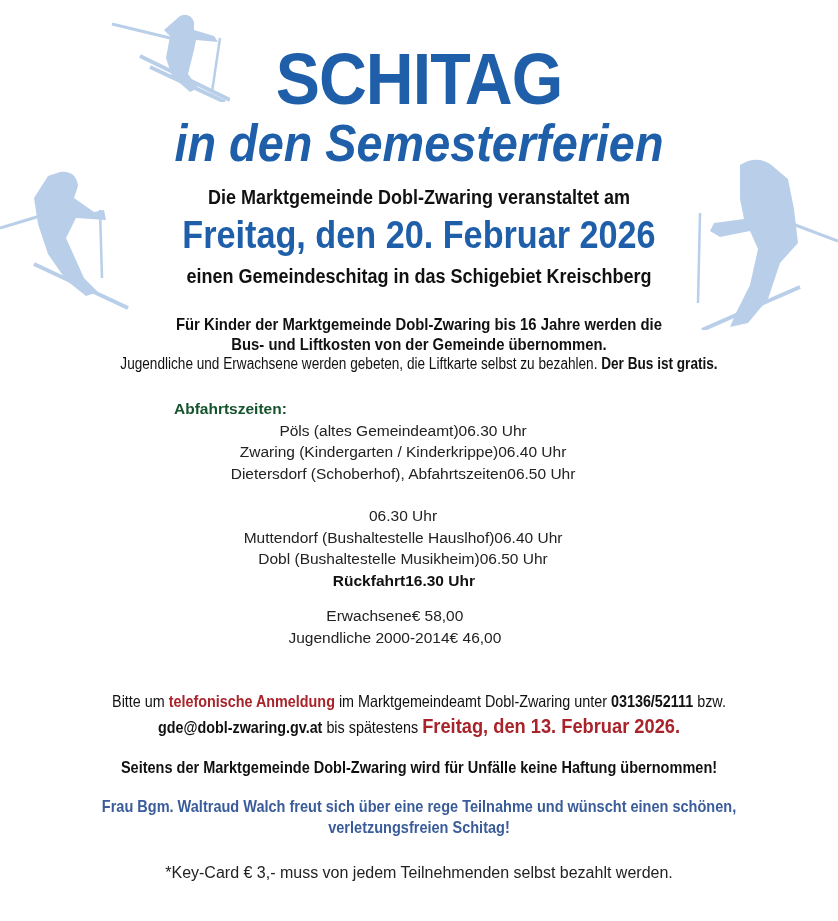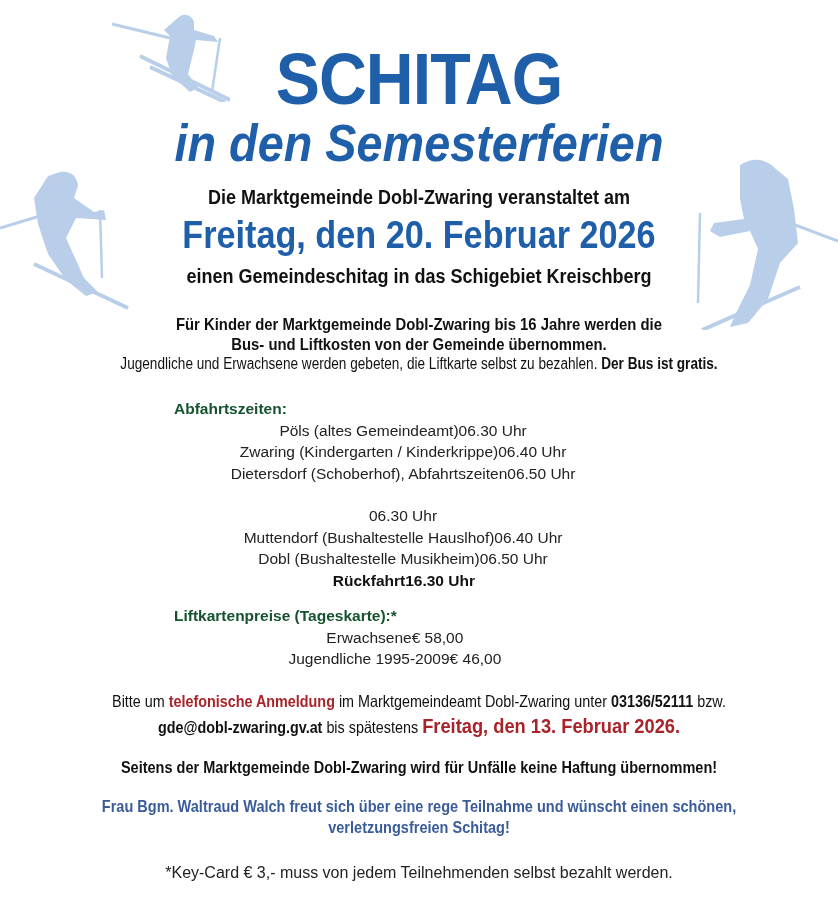--- a/index.html
+++ b/index.html
@@ -116,27 +116,26 @@
     </div>
   <div class="row">
       <span>Dobl (Bushaltestelle Musikheim)</span>
       <span class="t">06.50 Uhr</span>
     </div>
   <div class="row bold">
       <span>Rückfahrt</span>
       <span class="t">16.30 Uhr</span>
     </div>
   <div style="height:14px"></div>
-  <div class="hdr">Liftkartenpreise (Tageskarte):*</div>
   <div class="row">
       <span>Erwachsene</span>
       <span class="t">€ 58,00</span>
     </div>
   <div class="row">
-      <span>Jugendliche 1995-2009</span>
+      <span>Jugendliche 2000-2014</span>
       <span class="t">€ 46,00</span>
     </div>
 </div>
 
 <div class="abs center reg1">
   <span>Bitte um </span><b class="red">telefonische Anmeldung</b><span> im Marktgemeindeamt Dobl-Zwaring unter </span><b>03136/52111</b><span> bzw.</span>
 </div>
 <div class="abs center reg2">
   <b>gde@dobl-zwaring.gv.at</b><span> bis spätestens </span><span class="bigred">Freitag, den 13. Februar 2026.</span>
 </div>

